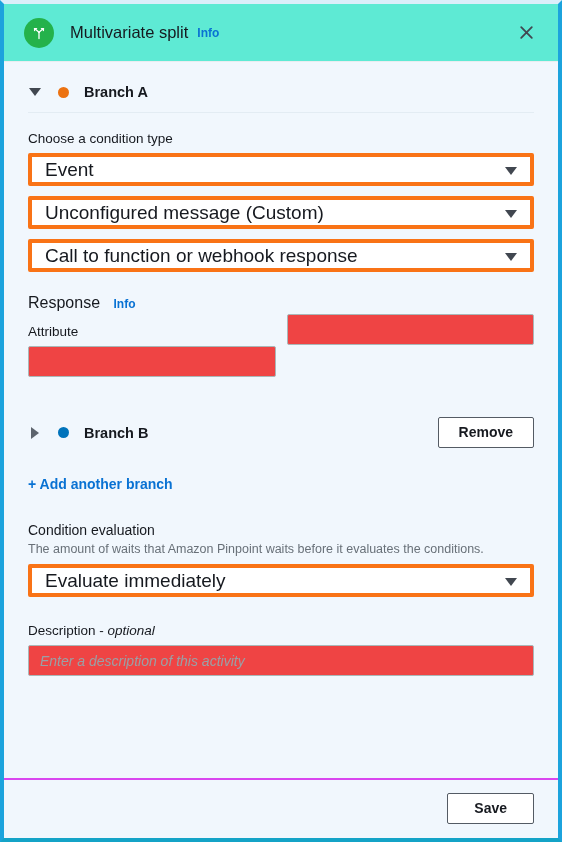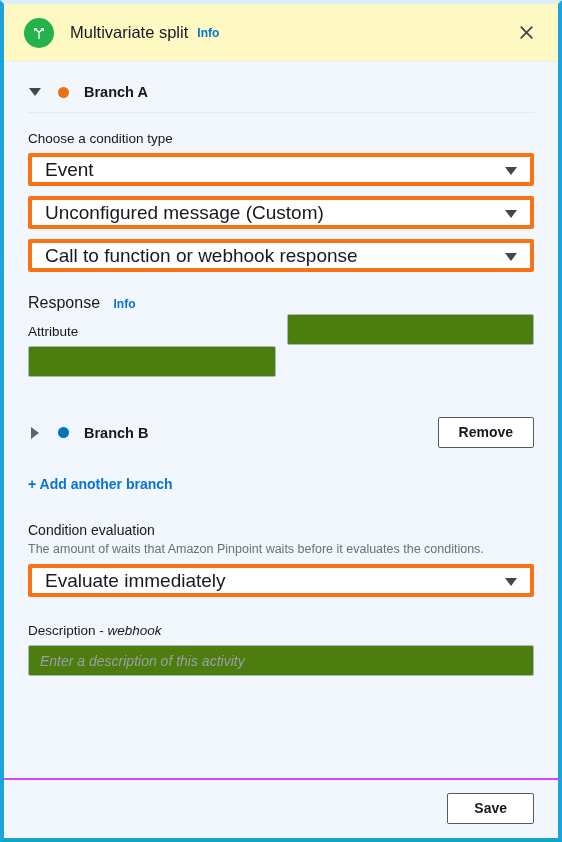--- a/index.html
+++ b/index.html
@@ -24,21 +24,21 @@
     border-bottom: 4px solid #14a3c7;
     display: flex;
     flex-direction: column;
     overflow: hidden;
   }
 
   
   .panel-header {
     flex: 0 0 auto;
     height: 58px;
-    background: #fef9c3;
+    background: #5eead4;
     display: flex;
     align-items: center;
     padding: 0 18px 0 20px;
     box-sizing: border-box;
     border-bottom: 1px solid #eaedf0;
   }
   .header-icon {
     width: 30px;
     height: 30px;
     border-radius: 50%;
@@ -179,21 +179,21 @@
   .two-col {
     display: flex;
     gap: 11px;
   }
   .two-col > div { flex: 1 1 0; min-width: 0; }
 
   .text-input {
     width: 100%;
     height: 31px;
     box-sizing: border-box;
-    background: #4d7c0f;
+    background: #ef4444;
     border: 1px solid #aab7b8;
     border-radius: 2px;
     padding: 0 11px;
     font-family: "Liberation Sans", sans-serif;
     font-size: 14px;
     color: #16191f;
     outline: none;
   }
   .text-input::placeholder {
     color: #9aa0a6;
@@ -341,21 +341,21 @@
     
     <div class="section-title">Condition evaluation</div>
     <div class="section-desc">The amount of waits that Amazon Pinpoint waits before it evaluates the conditions.</div>
     <div class="select-box">
       <span>Evaluate immediately</span>
       <span class="select-arrow"></span>
     </div>
 
     
     <div class="desc-label">
-      <span>Description - </span><em>webhook</em>
+      <span>Description - </span><em>optional</em>
     </div>
     <input class="text-input" type="text" placeholder="Enter a description of this activity" style="">
   </div>
 
   <div class="panel-footer">
     <button class="btn" style="padding:7px 26px;">Save</button>
   </div>
 </div>
 
 </body></html>

